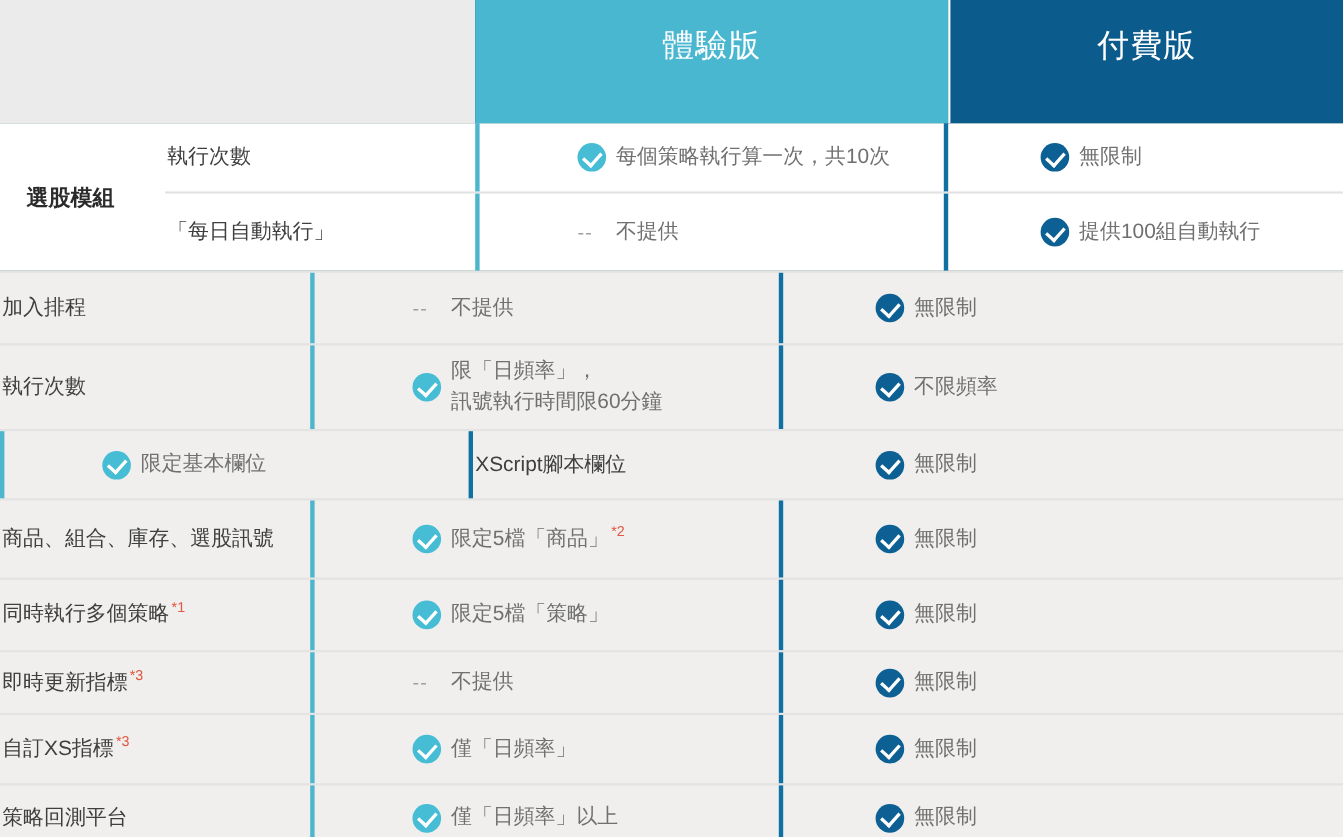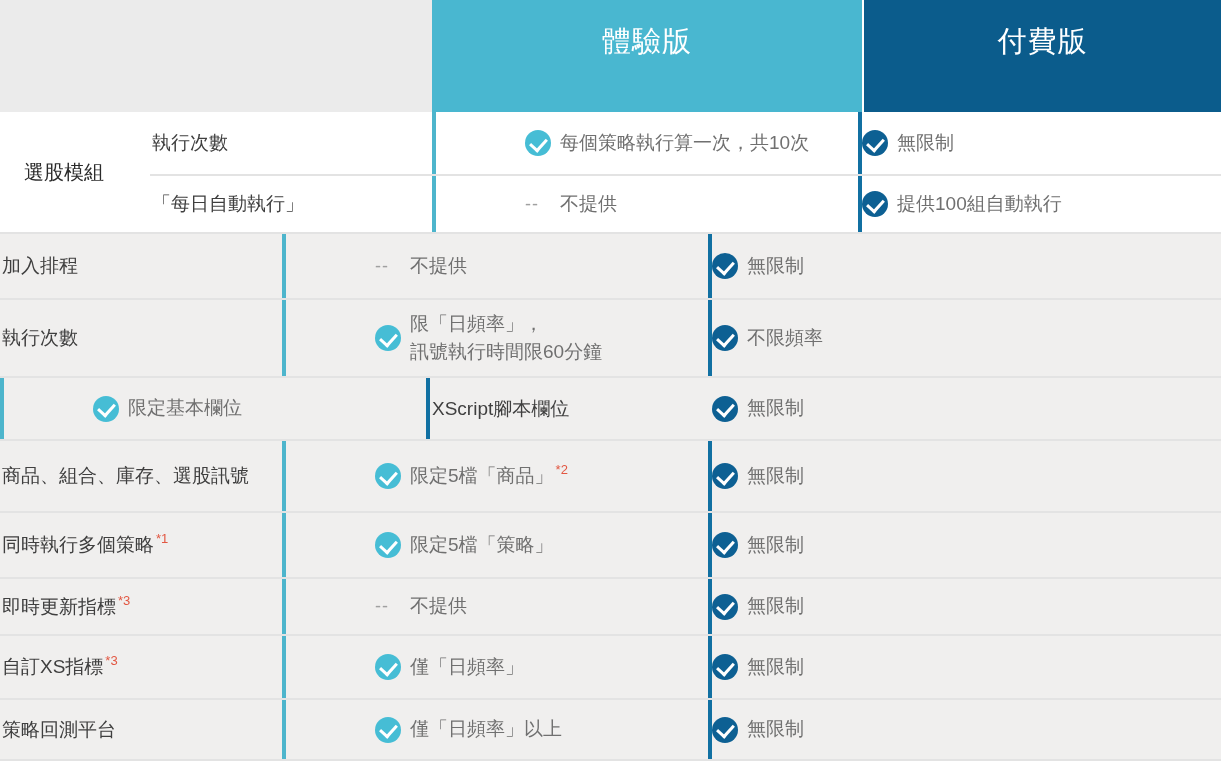--- a/index.html
+++ b/index.html
@@ -13,34 +13,34 @@
   .corner { width:432px; background:#ebebeb; }
   .col-header { display:flex; align-items:center; justify-content:center;
                 color:#ffffff; font-size:29px; padding-bottom:28px; letter-spacing:1px; }
   .trial-h { width:430px; background:var(--trial,#49b7d0); }
   .paid-h  { width:359px; background:var(--paid,#0b5c8c); border-left:2px solid #ffffff; }
 
   
   .group { display:flex; background:#ffffff; }
   .group.alt { background:#f0efee; border-top:2px solid #e3e3e3; }
   .group-label { width:150px; display:flex; align-items:center; padding-left:24px;
-                 font-size:20px; font-weight:normal; color:#2b2b2b; }
+                 font-size:20px; font-weight:bold; color:#2b2b2b; }
   .rows { flex:1; }
   .row { display:flex; }
   .row + .row { border-top:2px solid #e3e3e3; }
   .group.alt .row:last-child { border-bottom:2px solid #e3e3e3; }
 
-  .rh62{height:62px} .rh58{height:58px} .rh64{height:64px} .rh78{height:78px}
+  .rh62{height:62px} .rh58{height:72px} .rh64{height:64px} .rh78{height:78px}
   .rh63{height:63px} .rh72{height:72px} .rh66{height:66px} .rh57{height:57px}
 
   .cell { display:flex; align-items:center; }
   .feature { width:282px; padding:6px 17px 6px 2px; font-size:19px; color:#3f3f3f; line-height:1.55; }
   .trial-cell { width:430px; border-left:4px solid var(--trial-border,#4db5cc);
                 border-right:4px solid var(--divider,#1170a2); padding-left:89px; }
-  .paid-cell  { width:359px; }
+  .paid-cell  { width:359px; padding-left:84px; }
 
   .val { font-size:19px; color:#707070; line-height:1.5; }
 
   
   .check-icon { flex:0 0 26px; width:26px; height:26px; border-radius:50%;
                 margin-right:9px; position:relative; }
   .trial-cell .check-icon { background:var(--trial-icon,#46bdd5); }
   .paid-cell  .check-icon { background:var(--paid-icon,#0d6093); }
   .check-icon::after { content:""; position:absolute; left:8px; top:4.5px;
                        width:8px; height:13px; border:solid #fff; border-width:0 3px 3px 0;

